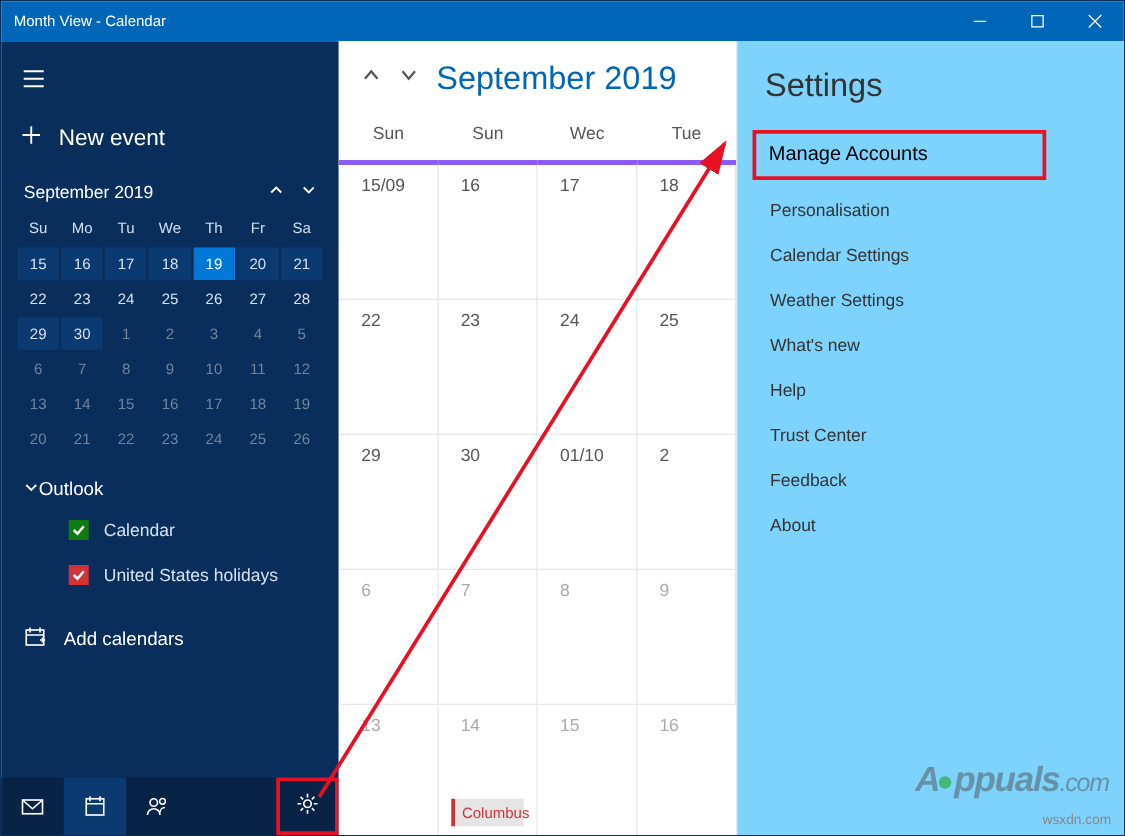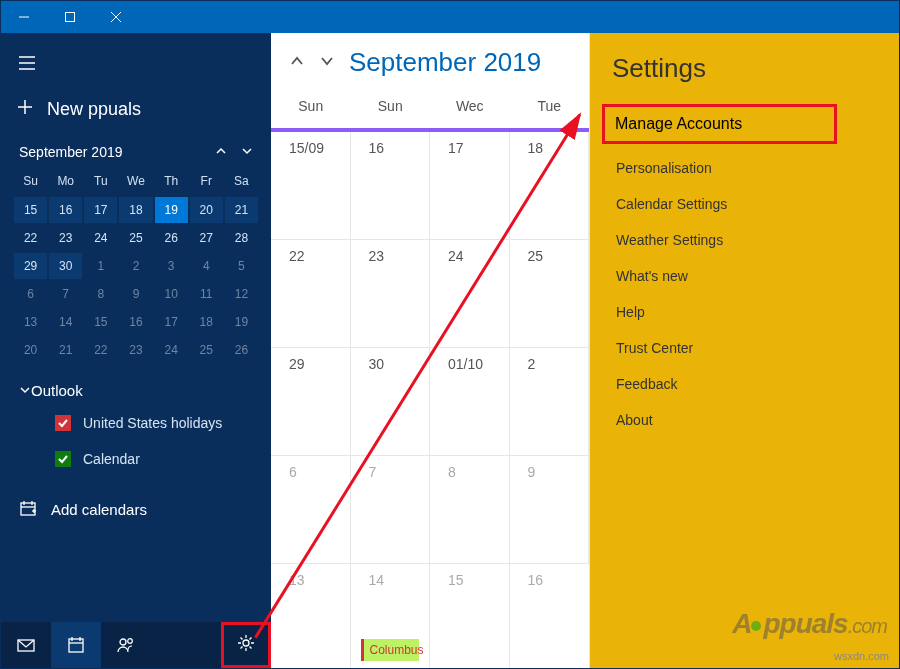--- a/index.html
+++ b/index.html
@@ -52,38 +52,39 @@
   .main { background: #fff; position: relative; overflow: hidden; }
   .month-head { display: flex; align-items: center; gap: 12px; padding: 14px 16px 10px 16px; }
   .month-arrows { display: flex; gap: 10px; color: #555; }
   .month-arrows svg { width: 20px; height: 20px; }
   .month-title { color: #0067b8; font-size: 26px; font-weight: 400; }
   .grid { display: grid; grid-template-columns: repeat(4, 1fr); }
   .dow { text-align: center; color: #555; font-size: 14px; padding: 10px 0 14px 0; border-bottom: 4px solid #8b5cf6; }
   .cell { height: 108px; border-right: 1px solid #e6e6e6; border-bottom: 1px solid #e6e6e6; padding: 8px 18px; color: #555; font-size: 14px; position: relative; }
   .cell.dim { color: #aaa; }
   .cell:last-child { border-right: none; }
-  .event-chip { position: absolute; bottom: 10px; left: 10px; right: 10px; font-size: 12px; color: #d13438; border-left: 3px solid #d13438; padding: 4px 6px; background: #bef264; }
-  
-  .settings { background: #eab308; border-left: 1px solid #e6e6e6; padding: 20px 22px; }
+  .event-chip { position: absolute; bottom: 10px; left: 10px; right: 10px; font-size: 12px; color: #d13438; border-left: 3px solid #d13438; padding: 4px 6px; background: #e5e5e5; }
+  
+  .settings { background: #7dd3fc; border-left: 1px solid #e6e6e6; padding: 20px 22px; }
   .settings-title { font-size: 26px; color: #333; font-weight: 400; margin-bottom: 20px; }
   .settings-item { font-size: 14px; color: #333; padding: 10px 4px; cursor: default; }
   .manage-box { display: inline-block; border: 3px solid #e81123; padding: 8px 92px 8px 10px; margin-bottom: 6px; margin-left: -10px; }
   
   .overlay-svg { position: absolute; inset: 0; pointer-events: none; }
   .watermark { position: absolute; right: 12px; bottom: 28px; font-size: 28px; font-weight: 700; font-style: italic; color: rgba(80,80,80,0.5); letter-spacing: -1px; }
   .watermark .dot { display:inline-block; width:10px; height:10px; background: rgba(27,170,30,0.6); border-radius:50%; position: relative; top:-2px; margin: 0 2px 0 0;}
   .wsxdn { position: absolute; right: 10px; bottom: 6px; font-size: 11px; color: #888; }
 </style>
 </head>
 <body>
 
 <div class="window">
 
   <div class="titlebar">
+    <div class="titlebar-title">Month View - Calendar</div>
     <div class="win-btns">
       <div class="win-btn">
           <svg viewBox="0 0 12 12">
             <line x1="1" y1="6" x2="11" y2="6" stroke="#fff" stroke-width="1"></line>
           </svg>
         </div>
       <div class="win-btn">
           <svg viewBox="0 0 12 12">
             <rect x="1.5" y="1.5" width="9" height="9" fill="none" stroke="#fff" stroke-width="1"></rect>
           </svg>
@@ -106,21 +107,21 @@
               <line x1="2" y1="4" x2="18" y2="4" stroke="#fff" stroke-width="1.5"></line>
               <line x1="2" y1="10" x2="18" y2="10" stroke="#fff" stroke-width="1.5"></line>
               <line x1="2" y1="16" x2="18" y2="16" stroke="#fff" stroke-width="1.5"></line>
             </svg>
         </div>
         <div class="new-event">
           <span><svg viewBox="0 0 16 16">
                 <line x1="8" y1="1" x2="8" y2="15" stroke="#fff" stroke-width="1.5"></line>
                 <line x1="1" y1="8" x2="15" y2="8" stroke="#fff" stroke-width="1.5"></line>
               </svg></span>
-          <span>New ppuals</span>
+          <span>New event</span>
         </div>
       </div>
 
       <div class="mini-cal">
         <div class="mini-head">
           <span>September 2019</span>
           <span class="mini-arrows">
             <span><svg viewBox="0 0 12 12">
                   <polyline points="2,8 6,4 10,8" fill="none" stroke="#fff" stroke-width="1.5"></polyline>
                 </svg></span>
@@ -186,34 +187,34 @@
 
       <div class="section">
         <div class="section-head">
           <span><svg viewBox="0 0 12 12">
                 <polyline points="2,4 6,8 10,4" fill="none" stroke="#fff" stroke-width="1.5"></polyline>
               </svg></span>
           <span>Outlook</span>
         </div>
         <div class="calendar-list" id="cal-list">
             <div class="cal-item">
+              <span class="chk green">
+                <svg viewBox="0 0 12 12">
+                  <polyline points="2,6 5,9 10,3" fill="none" stroke="#fff" stroke-width="2"></polyline>
+                </svg>
+              </span>
+              <span>Calendar</span>
+            </div>
+            <div class="cal-item">
               <span class="chk red">
                 <svg viewBox="0 0 12 12">
                   <polyline points="2,6 5,9 10,3" fill="none" stroke="#fff" stroke-width="2"></polyline>
                 </svg>
               </span>
               <span>United States holidays</span>
-            </div>
-            <div class="cal-item">
-              <span class="chk green">
-                <svg viewBox="0 0 12 12">
-                  <polyline points="2,6 5,9 10,3" fill="none" stroke="#fff" stroke-width="2"></polyline>
-                </svg>
-              </span>
-              <span>Calendar</span>
             </div>
           </div>
       </div>
 
       <div class="add-cal">
         <span><svg viewBox="0 0 18 18">
               <rect x="2" y="4" width="14" height="12" fill="none" stroke="#fff" stroke-width="1.3"></rect>
               <line x1="2" y1="8" x2="16" y2="8" stroke="#fff" stroke-width="1.3"></line>
               <line x1="5" y1="2" x2="5" y2="6" stroke="#fff" stroke-width="1.3"></line>
               <line x1="13" y1="2" x2="13" y2="6" stroke="#fff" stroke-width="1.3"></line>

